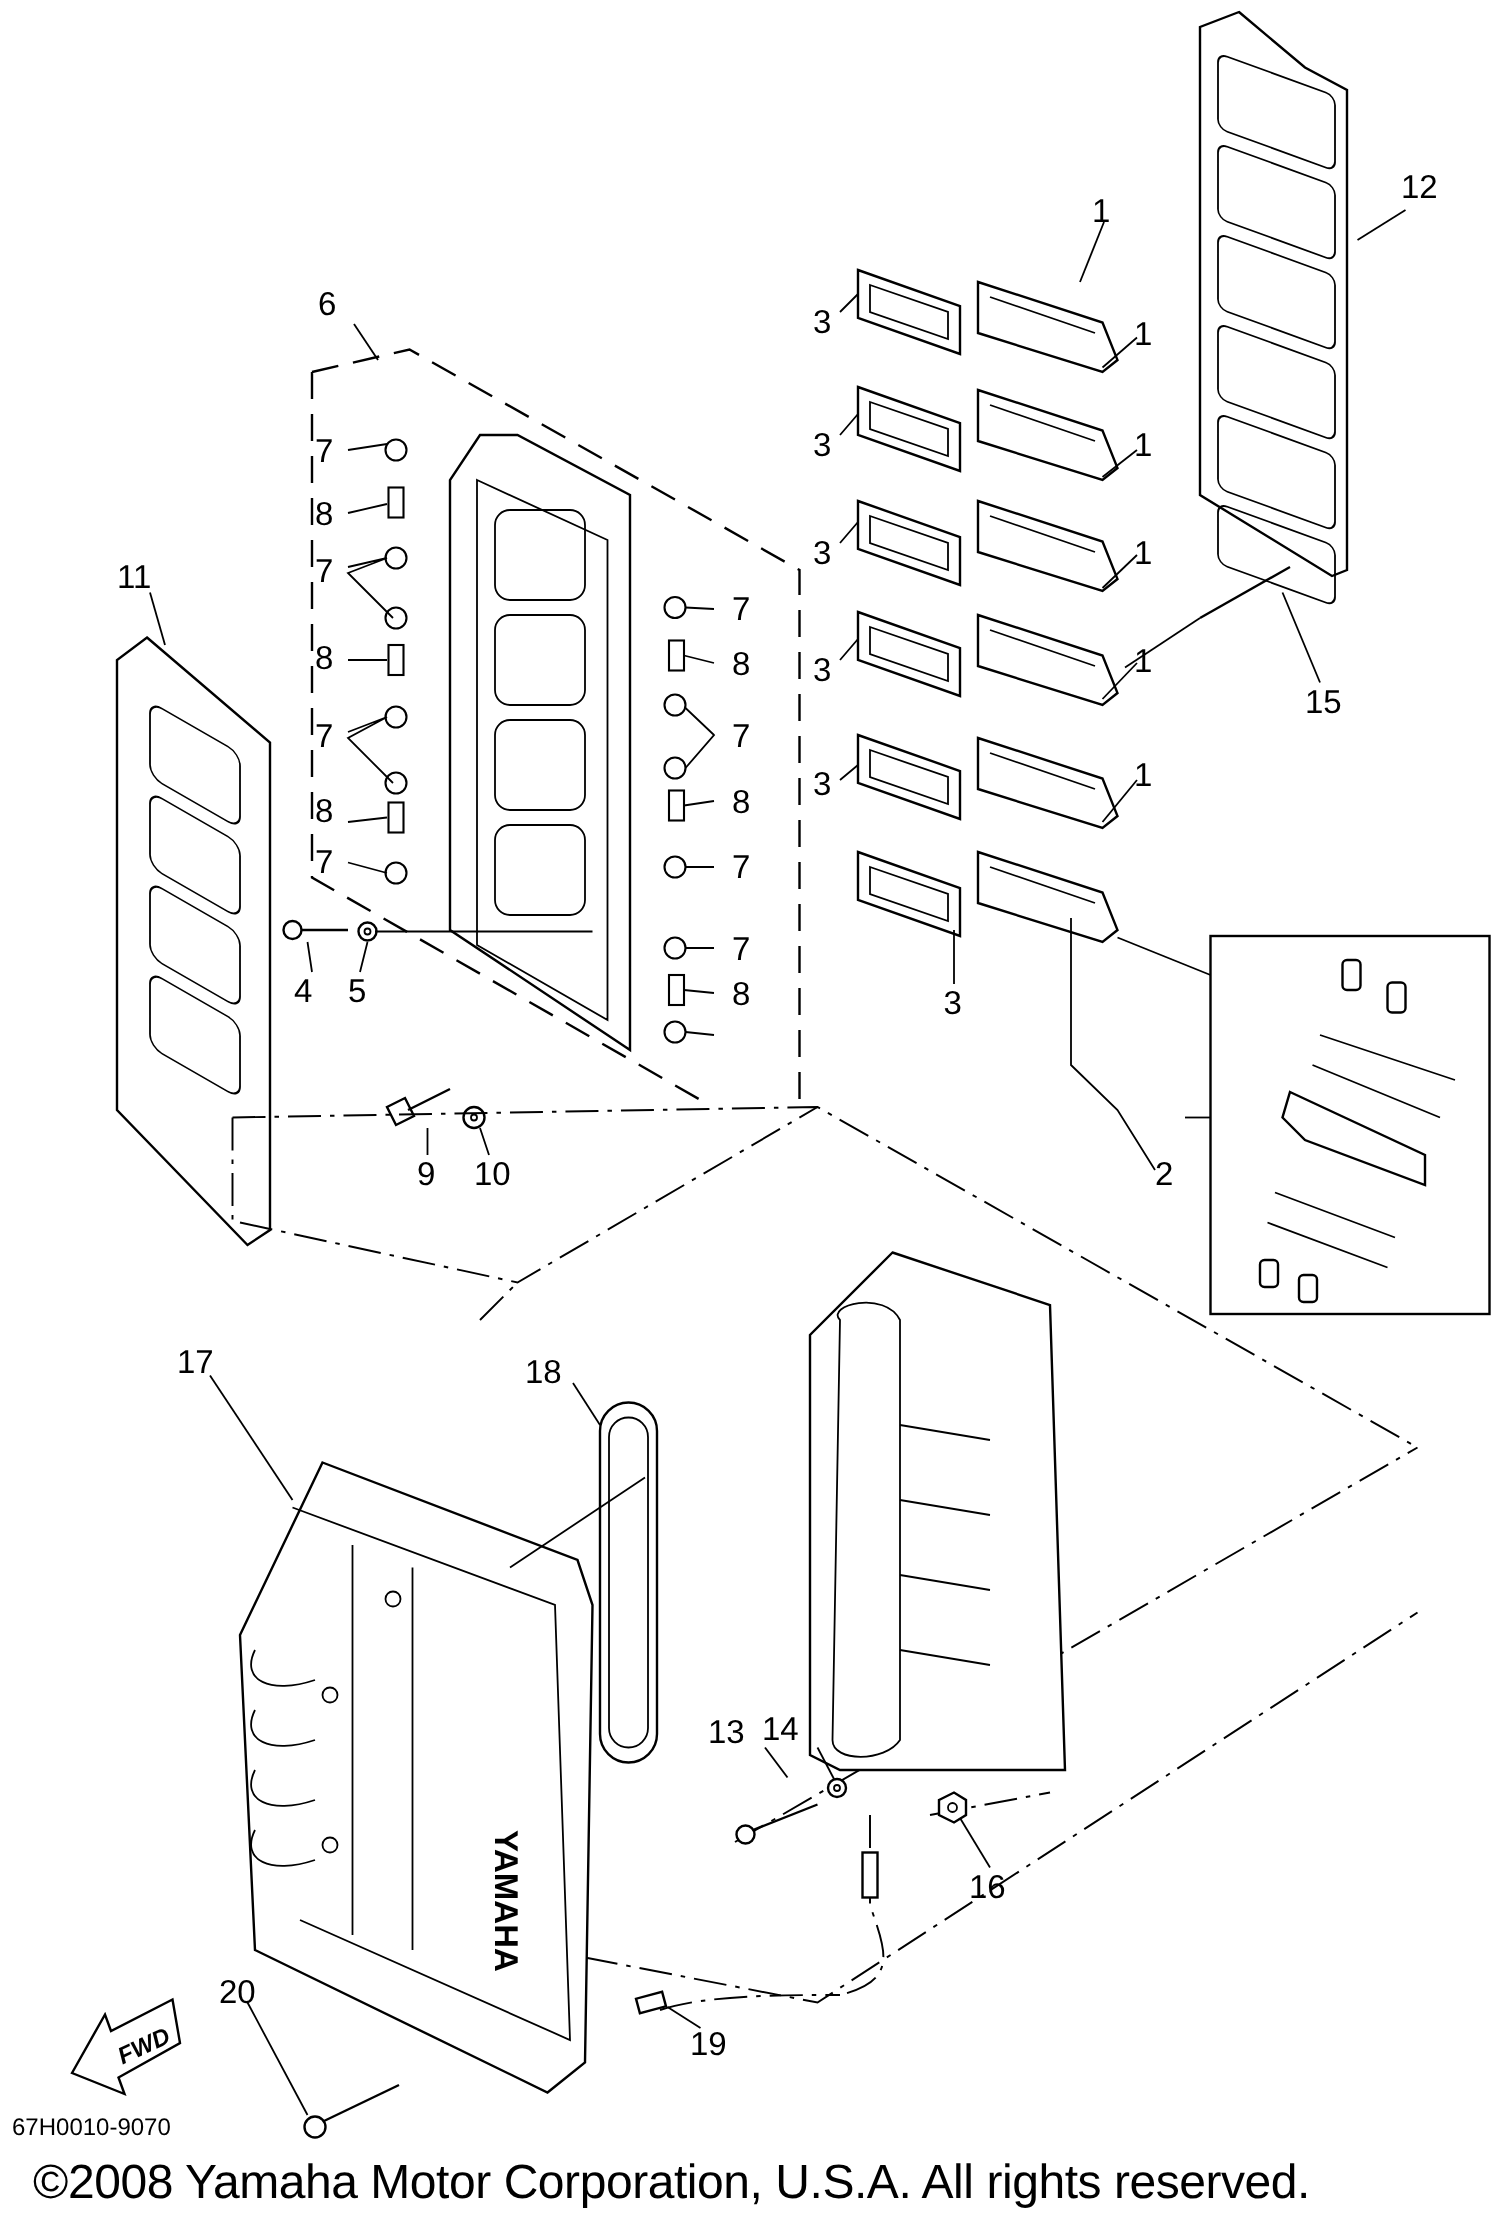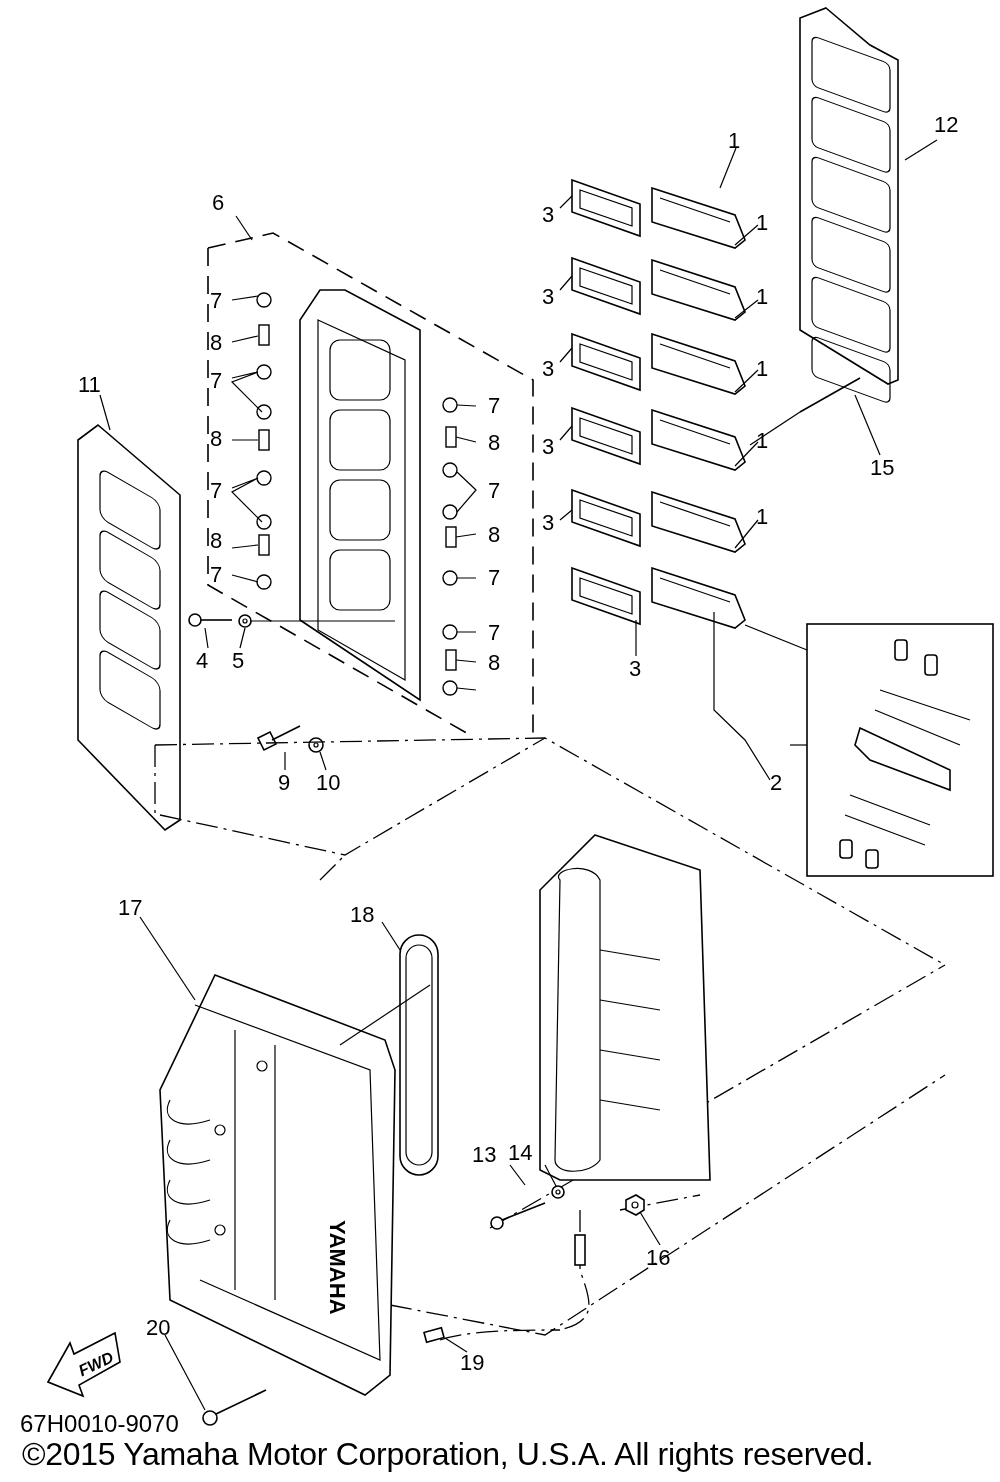--- a/index.html
+++ b/index.html
@@ -5,21 +5,21 @@
   html, body { margin:0; padding:0; background:#ffffff; }
   body { width:1000px; height:1482px; position:relative; overflow:hidden;
          font-family:"Liberation Sans", sans-serif; color:#000; }
   #diagram { position:absolute; left:0; top:0; width:1000px; height:1482px; }
   .lbl { font-family:"Liberation Sans", sans-serif; font-size:22px; fill:#000; }
   .ln { stroke:#000; stroke-width:1.6; fill:none; }
   .thin { stroke:#000; stroke-width:1.2; fill:none; }
   .dash { stroke:#000; stroke-width:1.6; fill:none; stroke-dasharray:18 10; }
   .chain { stroke:#000; stroke-width:1.3; fill:none; stroke-dasharray:22 6 3 6; }
   .part { stroke:#000; stroke-width:1.6; fill:#fff; }
-  .code { position:absolute; left:20px; top:1410px; font-size:24px; }
+  .code { position:absolute; left:8px; top:1410px; font-size:16px; }
   .copy { position:absolute; left:22px; top:1436px; font-size:32px; letter-spacing:-0.3px; }
 </style>
 </head>
 <body>
 
 <svg id="diagram" viewBox="0 0 1000 1482" xmlns="http://www.w3.org/2000/svg">
 
   <g>
     <path class="part" d="M826,8 L870,45 L898,60 L898,380 L888,384 L800,330 L800,18 Z"></path>
     <rect class="thin" x="812" y="30" width="78" height="50" rx="6" transform="skewY(20) translate(0,-290)"></rect>
@@ -292,13 +292,13 @@
     <text class="lbl" x="870" y="475">15</text>
     <text class="lbl" x="646" y="1265">16</text>
     <text class="lbl" x="118" y="915">17</text>
     <text class="lbl" x="350" y="922">18</text>
     <text class="lbl" x="460" y="1370">19</text>
     <text class="lbl" x="146" y="1335">20</text>
   </g>
 </svg>
 
 <div class="code">67H0010-9070</div>
-<div class="copy">©2015 Yamaha Motor Corporation, U.S.A. All rights reserved.</div>
+<div class="copy">©2008 Yamaha Motor Corporation, U.S.A. All rights reserved.</div>
 
 </body></html>

